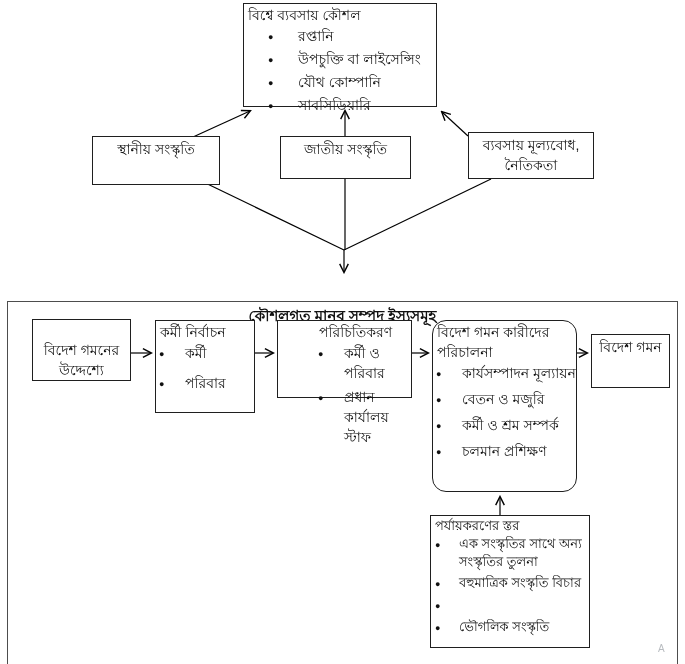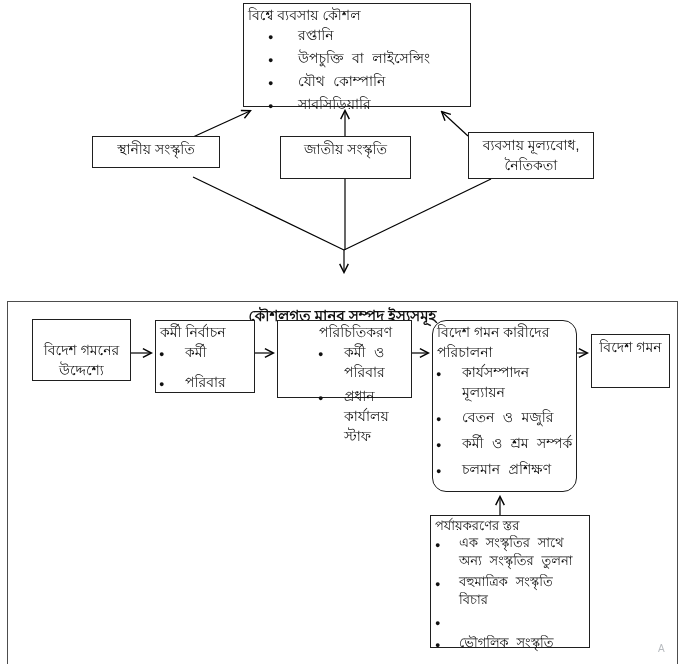--- a/index.html
+++ b/index.html
@@ -61,21 +61,20 @@
     margin: 1px 0 4px 0;
   }
   .blt {
     font-size: 9px;
     line-height: inherit;
     flex: none;
     padding-top: 1px;
   }
   .btxt {
     flex: 1;
-    font-family: Liberation Mono, monospace;
   }
   
   .top-box ul.blist li { margin-left: 24px; margin-bottom: 2px; }
   .top-box .blt { width: 30px; }
   
   .flow ul.blist li { margin-left: 3px; }
   .flow .blt { width: 26px; }
   .fb2 li { margin-bottom: 9px !important; }
   .fb4 li { margin-bottom: 5px !important; }
   
@@ -112,21 +111,21 @@
     <line x1="344" y1="250" x2="344" y2="272" stroke="#000" stroke-width="1.2" marker-end="url(#ah)"></line>
 
     <line x1="131" y1="353" x2="151" y2="353" stroke="#000" stroke-width="1.2" marker-end="url(#ah)"></line>
     <line x1="255" y1="353" x2="273" y2="353" stroke="#000" stroke-width="1.2" marker-end="url(#ah)"></line>
     <line x1="412" y1="353" x2="428" y2="353" stroke="#000" stroke-width="1.2" marker-end="url(#ah)"></line>
     <line x1="577" y1="353" x2="587" y2="353" stroke="#000" stroke-width="1.2" marker-end="url(#ah)"></line>
 
     <line x1="500" y1="515" x2="500" y2="497" stroke="#000" stroke-width="1.2" marker-end="url(#ah)"></line>
   </svg>
 
-  <div class="box top-box" style="left:243px; top:3px; width:228px; height:104px;">
+  <div class="box top-box" style="left:243px; top:3px; width:194px; height:104px;">
     <div class="box-title">বিশ্বে ব্যবসায় কৌশল</div>
     <ul class="blist">
       <li>
           <span class="blt">●</span>
           <span class="btxt">রপ্তানি</span>
         </li>
       <li>
           <span class="blt">●</span>
           <span class="btxt">উপচুক্তি বা লাইসেন্সিং</span>
         </li>
@@ -134,39 +133,39 @@
           <span class="blt">●</span>
           <span class="btxt">যৌথ কোম্পানি</span>
         </li>
       <li>
           <span class="blt">●</span>
           <span class="btxt">সাবসিডিয়ারি</span>
         </li>
     </ul>
   </div>
 
-  <div class="box center-text" style="left:92px; top:136px; width:128px; height:32px;">
+  <div class="box center-text" style="left:92px; top:136px; width:128px; height:49px;">
     <span>স্থানীয় সংস্কৃতি</span>
   </div>
   <div class="box center-text" style="left:280px; top:136px; width:131px; height:43px;">
     <span>জাতীয় সংস্কৃতি</span>
   </div>
   <div class="box center-text" style="left:468px; top:132px; width:126px; height:47px;">
     <span>ব্যবসায় মূল্যবোধ, নৈতিকতা</span>
   </div>
 
   <div class="big-container" style="left:7px; top:277px; width:671px; height:377px;margin-top:24px;">
     <div class="container-title">কৌশলগত মানব সম্পদ ইস্যুসমূহ</div>
   </div>
 
   <div class="box center-text flow fb1" style="left:32px; top:319px; width:99px; height:62px; padding-top:20px;">
     <span>বিদেশ গমনের উদ্দেশ্যে</span>
   </div>
 
-  <div class="box flow fb2" style="left:155px; top:320px; width:100px; height:73px;">
+  <div class="box flow fb2" style="left:155px; top:320px; width:100px; height:93px;">
     <div class="box-title">কর্মী নির্বাচন</div>
     <ul class="blist">
       <li>
           <span class="blt">●</span>
           <span class="btxt">কর্মী</span>
         </li>
       <li>
           <span class="blt">●</span>
           <span class="btxt">পরিবার</span>
         </li>

